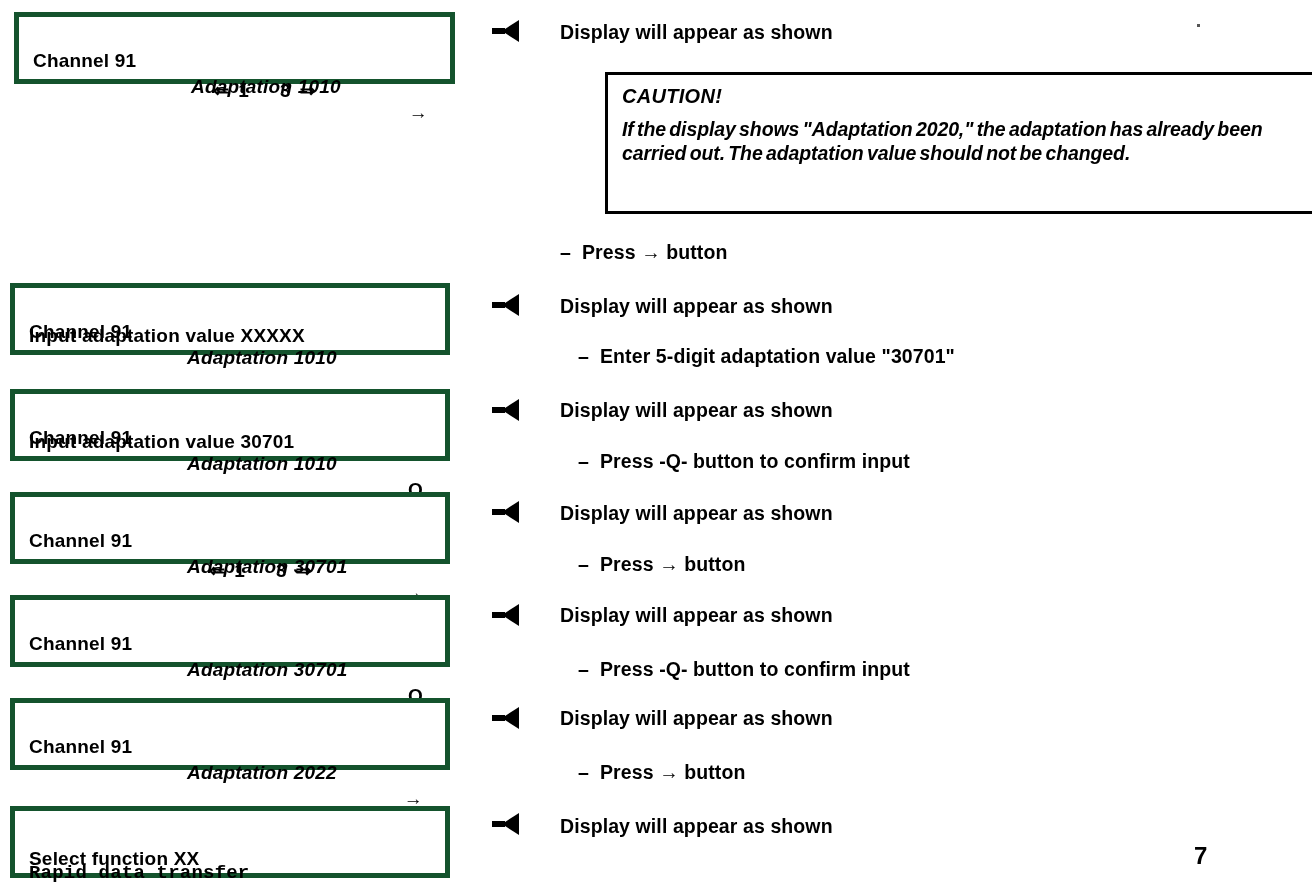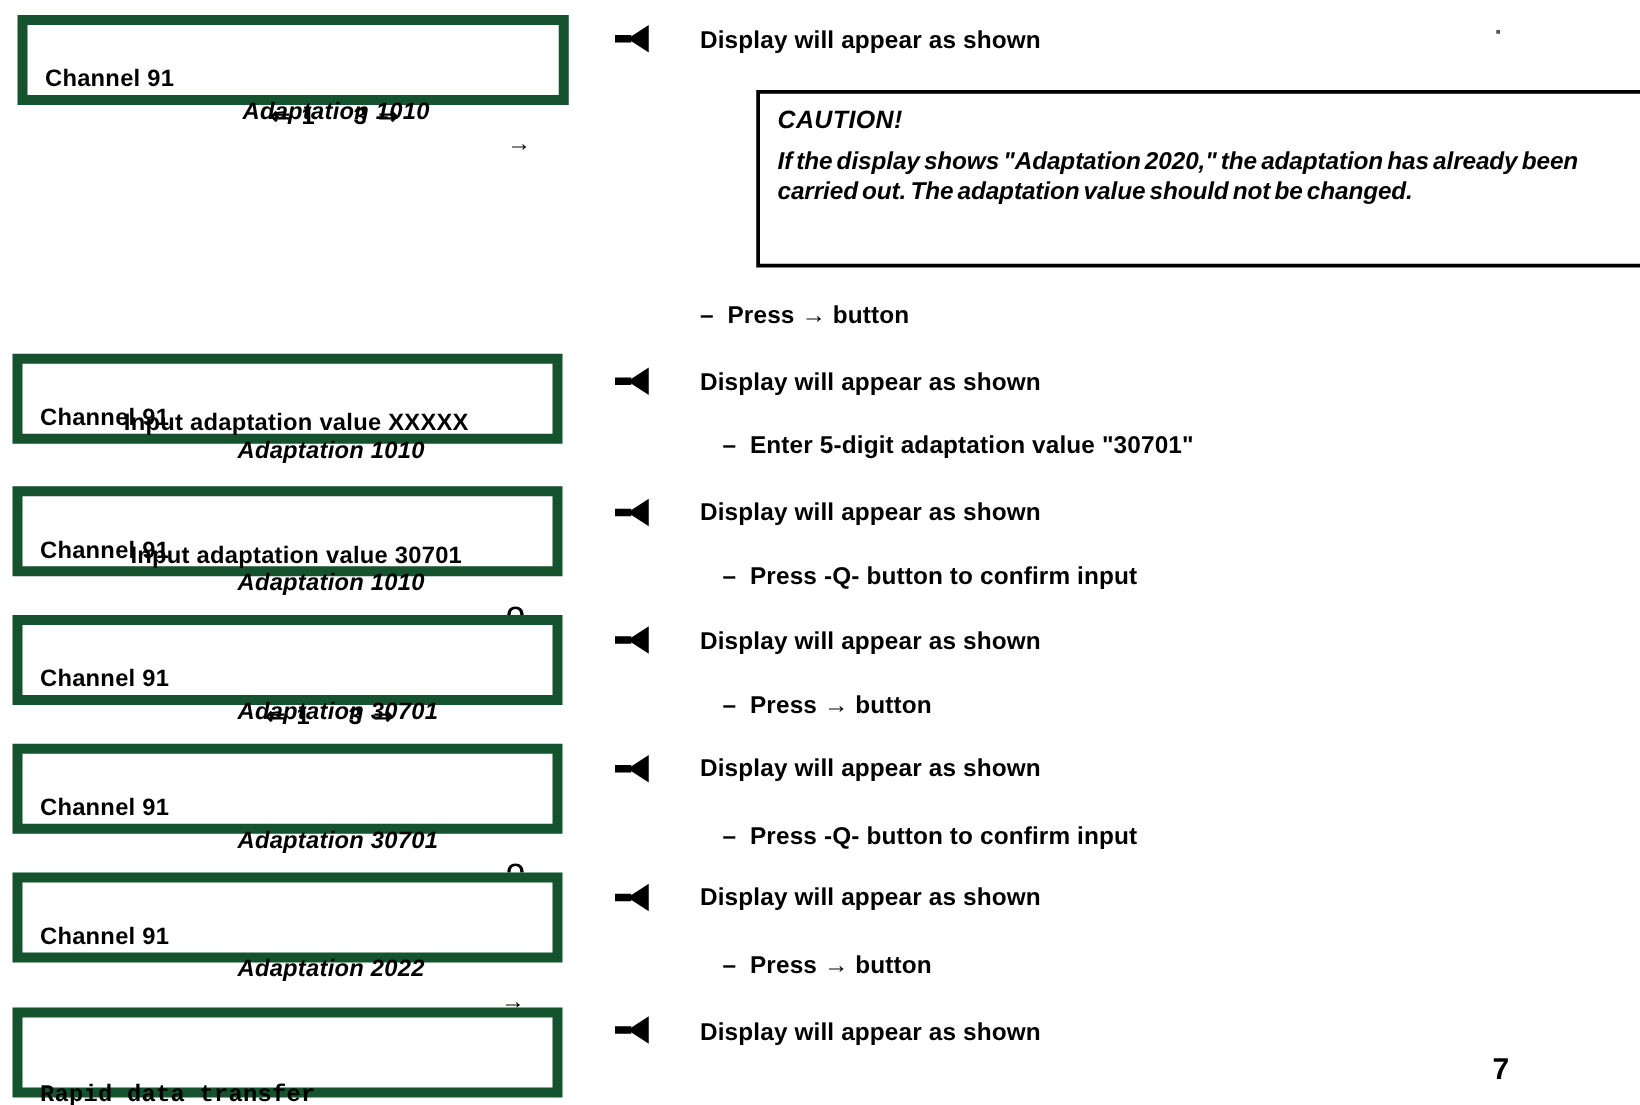--- a/index.html
+++ b/index.html
@@ -12,24 +12,23 @@
     height: 884px;
     position: relative;
     overflow: hidden;
     font-family: "Liberation Sans", sans-serif;
     color: #000000;
   }
 
   
   .display-box {
     position: absolute;
-    border: 8px solid #14532d;
+    border: 5px solid #14532d;
     background: #ffffff;
     box-sizing: border-box;
-    text-align: center;
   }
   .display-line {
     position: absolute;
     left: 0;
     right: 0;
     height: 26px;
     line-height: 26px;
     font-size: 19px;
     font-weight: 700;
     letter-spacing: 0.2px;
@@ -229,20 +228,21 @@
     <span class="head"></span>
 </div>
 <div class="note" style="left:560px; top:707px;">Display will appear as shown</div>
 <div class="step" style="left:578px; top:761px;">–  Press → button</div>
 
 <div class="display-box" style="left:10px; top:806px; width:440px; height:72px;">
   <div class="display-line" style="top:23px;font-family:Liberation Mono, monospace;">
     <span class="seg seg-a">Rapid data transfer</span>
     <span class="seg seg-c">HELP</span>
   </div>
+  <div class="display-line dl-left" style="top:35px;">Select function XX</div>
 </div>
 
 <div class="pointer" style="left:492px; top:813px;">
   <span class="tail"></span>
     <span class="head"></span>
 </div>
 <div class="note" style="left:560px; top:815px;">Display will appear as shown</div>
 
 <div class="page-number" style="left:1194px; top:842px;">7</div>
 

